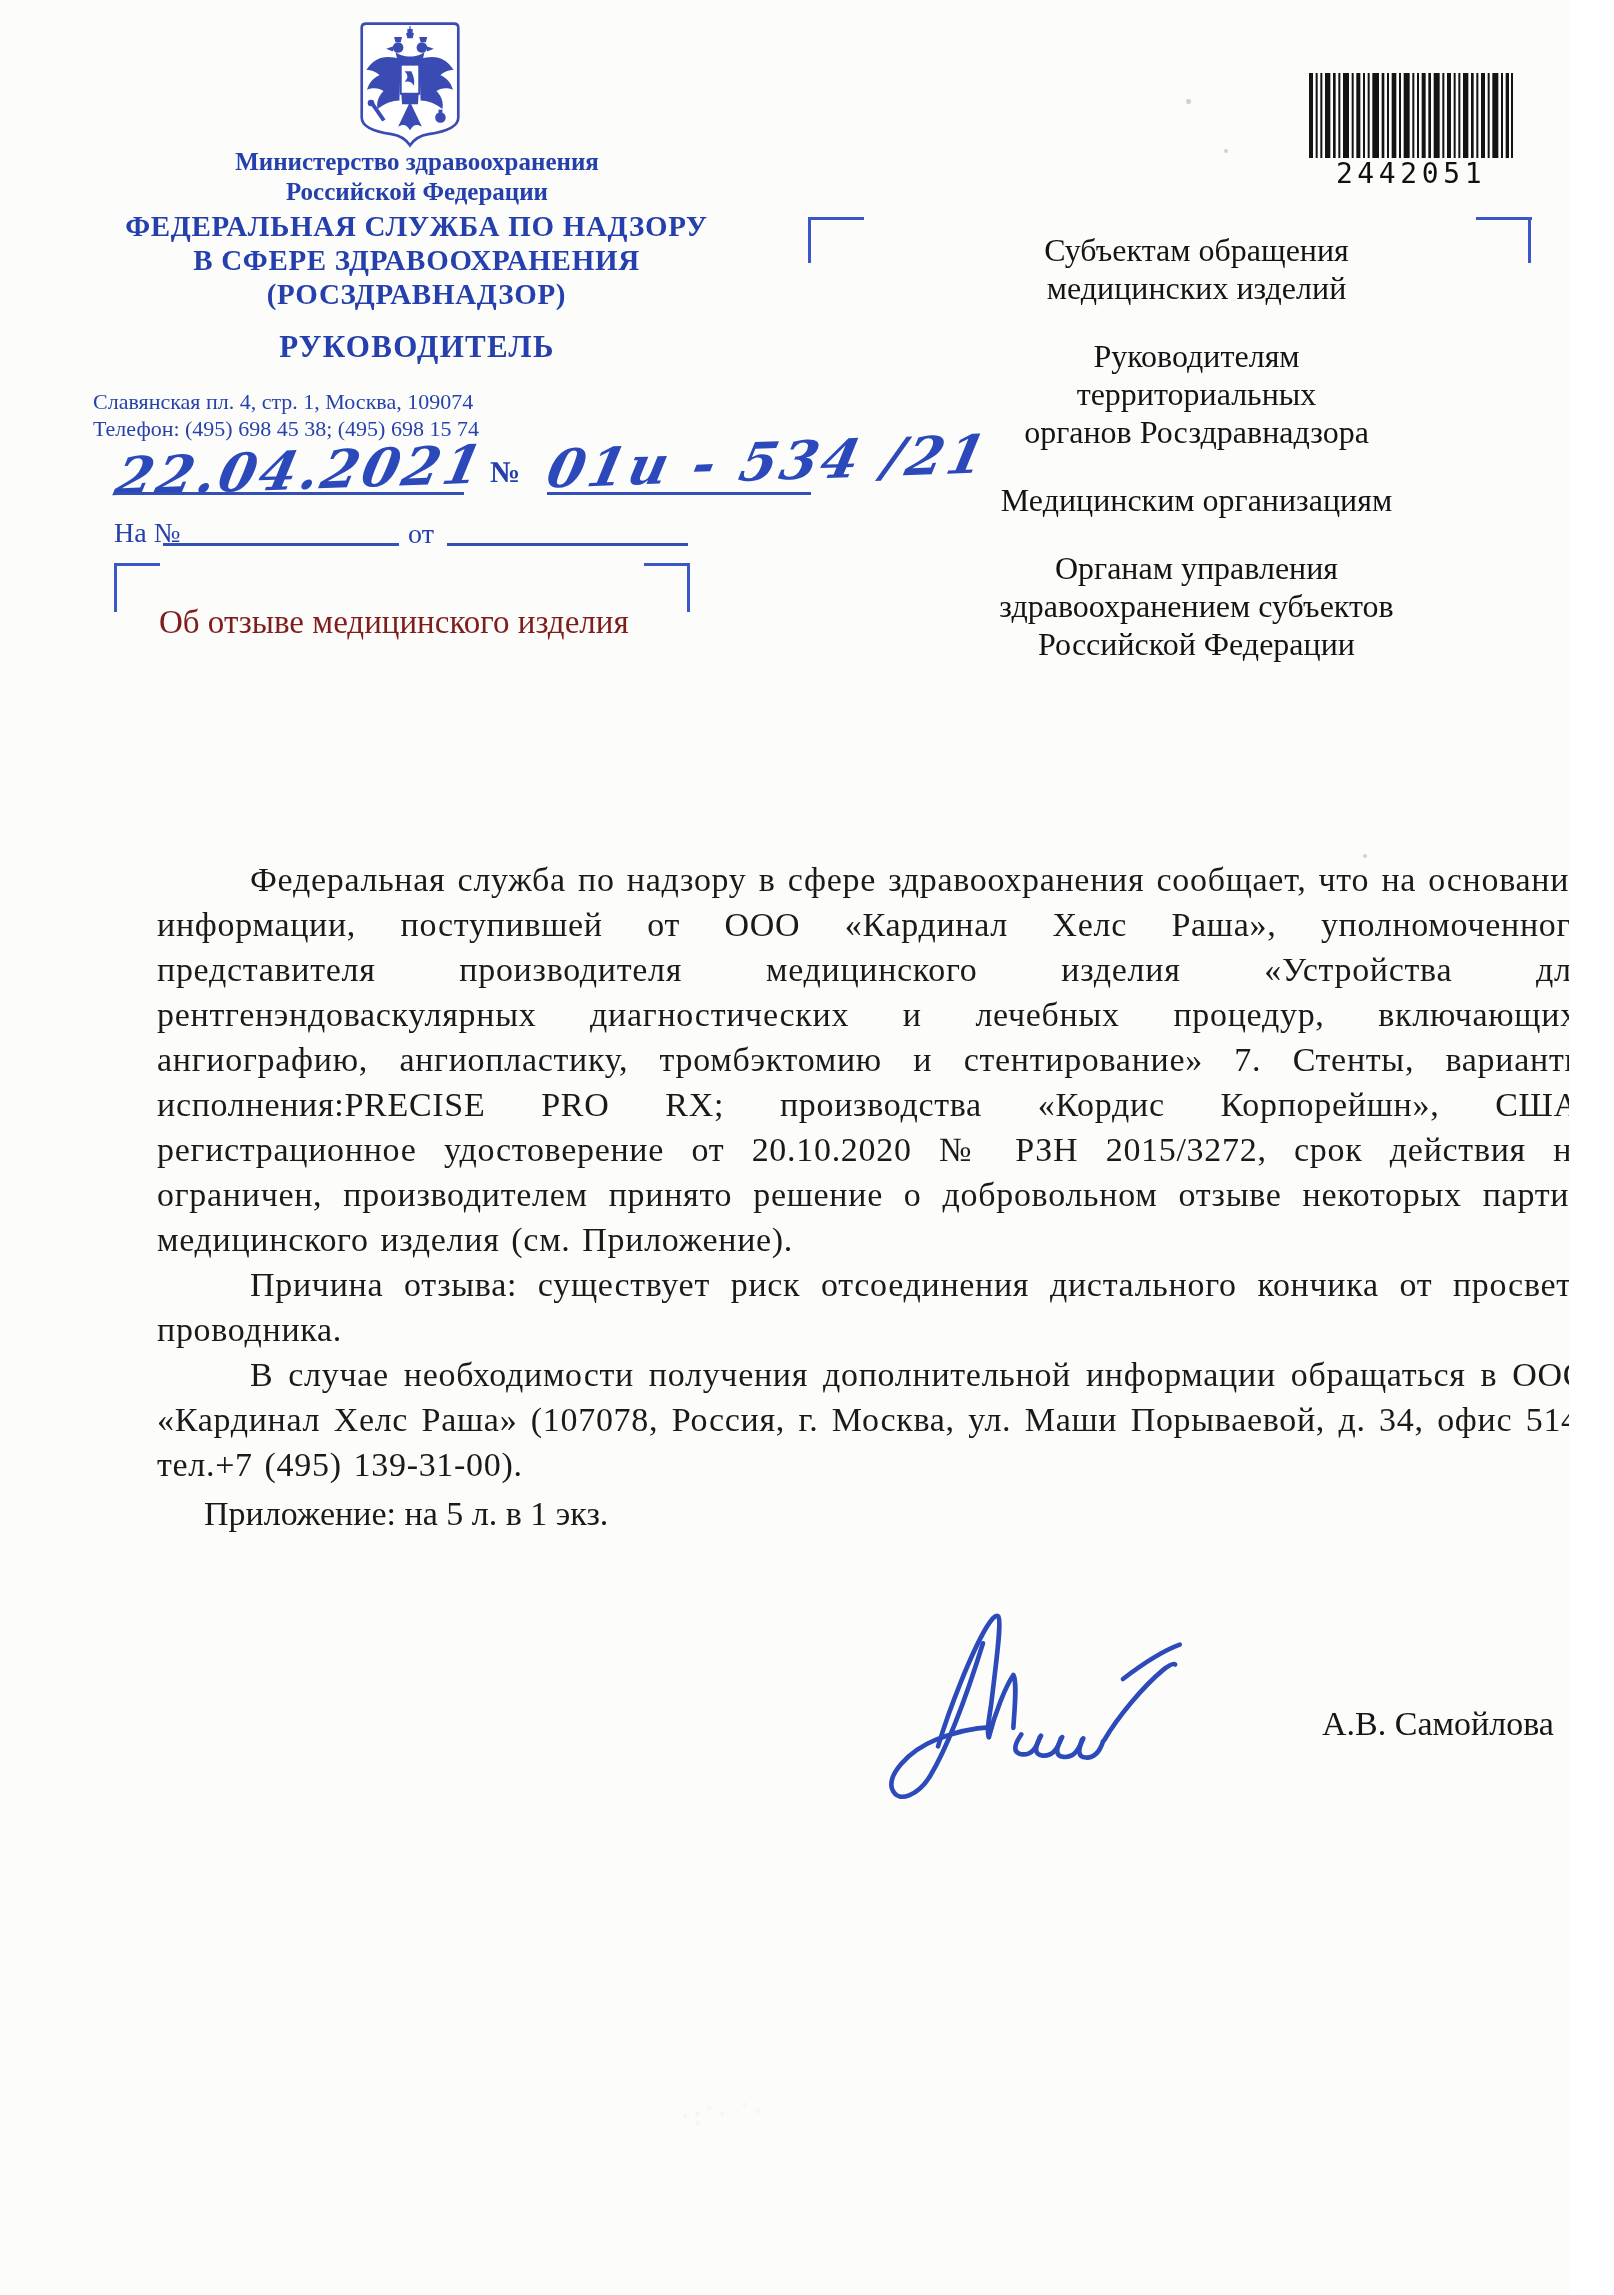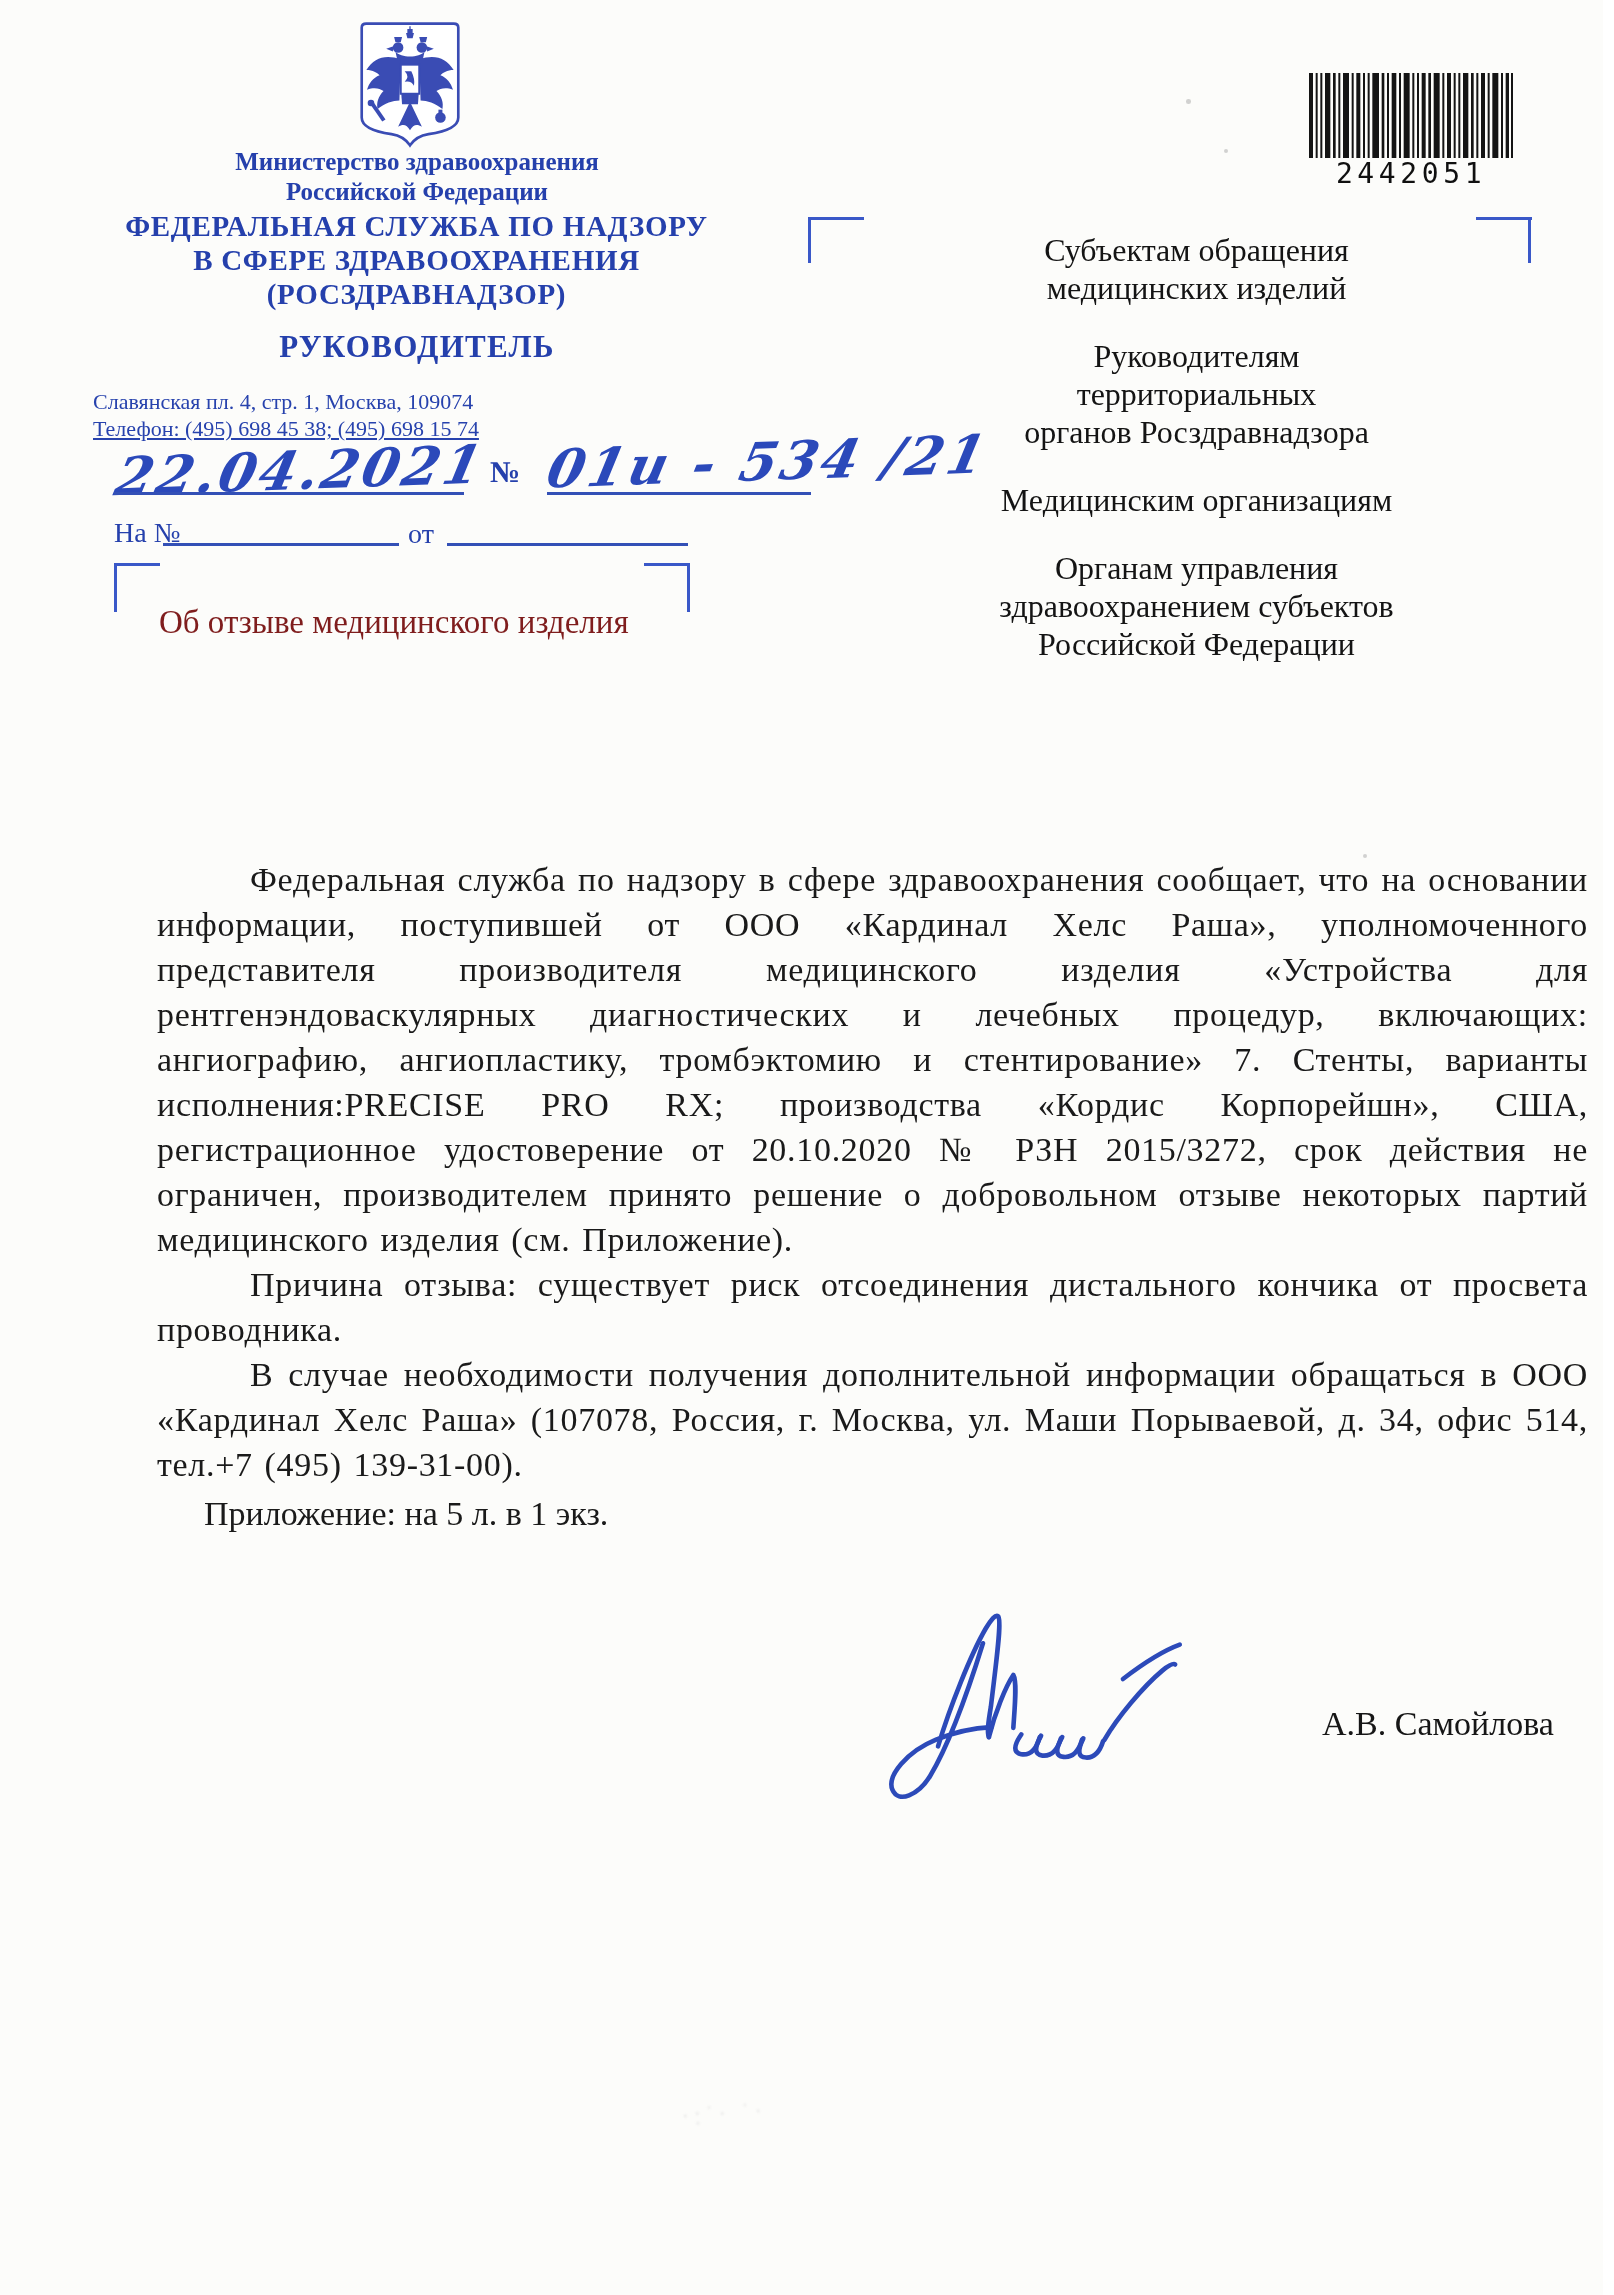--- a/index.html
+++ b/index.html
@@ -1,28 +1,28 @@
 <!DOCTYPE html>
 <html style="font-size:10.6px"><head>
 <meta charset="utf-8">
 <style>
   html,body{margin:0;padding:0;background:#ffffff;}
   .page{
     position:relative;width:1569px;height:2295px;background:#fcfcfa;
-    font-family:"Liberation Serif",serif;overflow:hidden;padding-left:34px;
+    font-family:"Liberation Serif",serif;overflow:hidden;
   }
   .abs{position:absolute;}
   
   .hdr{position:absolute;text-align:center;font-weight:bold;color:#2540ac;white-space:pre-line;}
   .ministry{left:93px;top:147px;width:648px;font-size:25px;line-height:30px;}
   .agency{left:66px;top:209px;width:701px;font-size:29px;line-height:34px;letter-spacing:0.7px;}
   .position-title{left:93px;top:329px;width:648px;font-size:31px;letter-spacing:1.3px;}
   .addr{position:absolute;left:93px;width:648px;color:#2742ad;font-size:22px;}
   .addr1{top:389px;}
-  .addr2{top:416px;text-decoration:underline;}
+  .addr2{top:416px;}
   
   .hand{
     position:absolute;color:#2b49ba;font-family:"DejaVu Serif",serif;
     font-style:italic;font-weight:bold;transform:skewX(-14deg) rotate(-2deg);
     letter-spacing:3.3px;white-space:nowrap;
   }
   .hw-date{left:118px;top:439px;font-size:53px;}
   .hw-number{left:550px;top:430px;font-size:53px;}
   .no-sign{position:absolute;left:490px;top:455px;font-size:30px;color:#2540ac;font-weight:bold;}
   .blueline{position:absolute;height:2.6px;background:#3350b6;}

